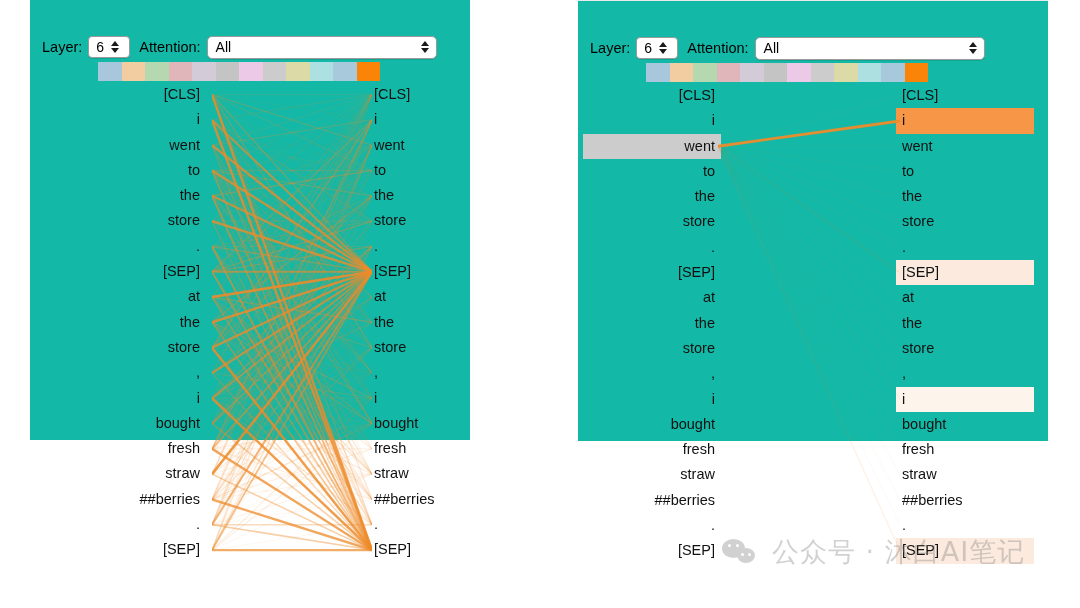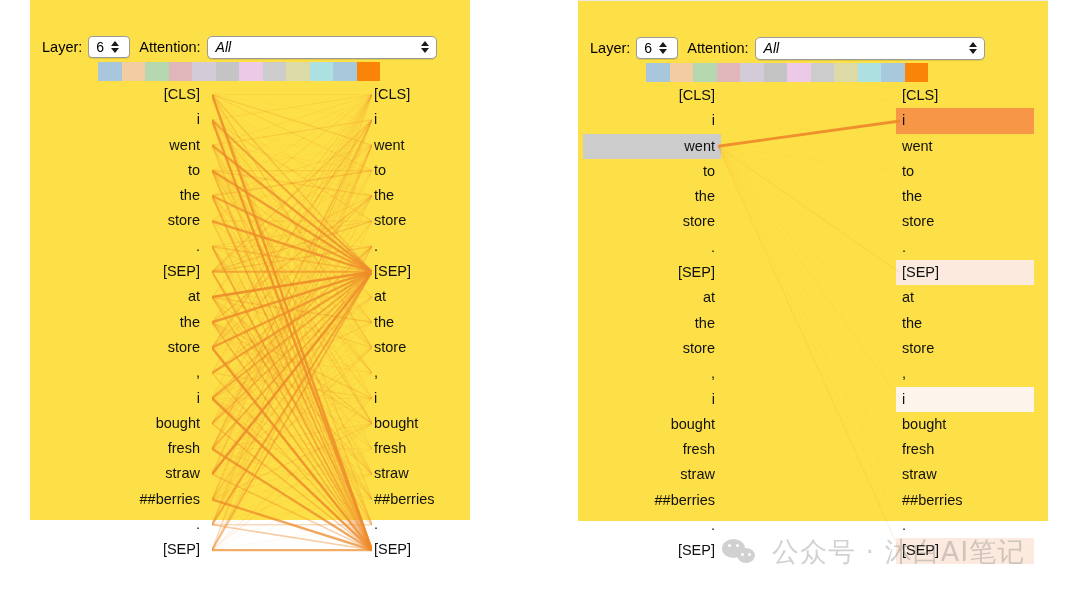--- a/index.html
+++ b/index.html
@@ -15,22 +15,22 @@
     position: relative;
     width: 1080px;
     height: 608px;
     background: #ffffff;
   }
 
   
   .panel {
     position: absolute;
     top: 0;
-    height: 520px;
-    background: #fde047;
+    height: 440px;
+    background: #14b8a6;
   }
   #panel-left  { left: 30px;  width: 440px; }
   #panel-right { left: 578px; width: 470px; border-top: 1px solid #e9e9e9; }
 
   
   .controls {
     position: absolute;
     left: 12px;
     top: 34px;
     height: 26px;
@@ -77,21 +77,21 @@
     align-items: center;
     height: 23px;
     width: 230px;
     background: #ffffff;
     border: 1px solid #9a9a9a;
     border-radius: 5px;
     box-shadow: 0 1px 0 rgba(0,0,0,0.10);
     padding: 0 8px;
     box-sizing: border-box;
   }
-  .select .sel-val { font-size: 14px; color: #000; font-style: italic; }
+  .select .sel-val { font-size: 14px; color: #000; }
   .select .arrows { position: absolute; right: 7px; top: 4px; }
 
   
   .swatches {
     position: absolute;
     top: 62px;
     left: 68px;
     height: 19px;
     display: flex;
   }

